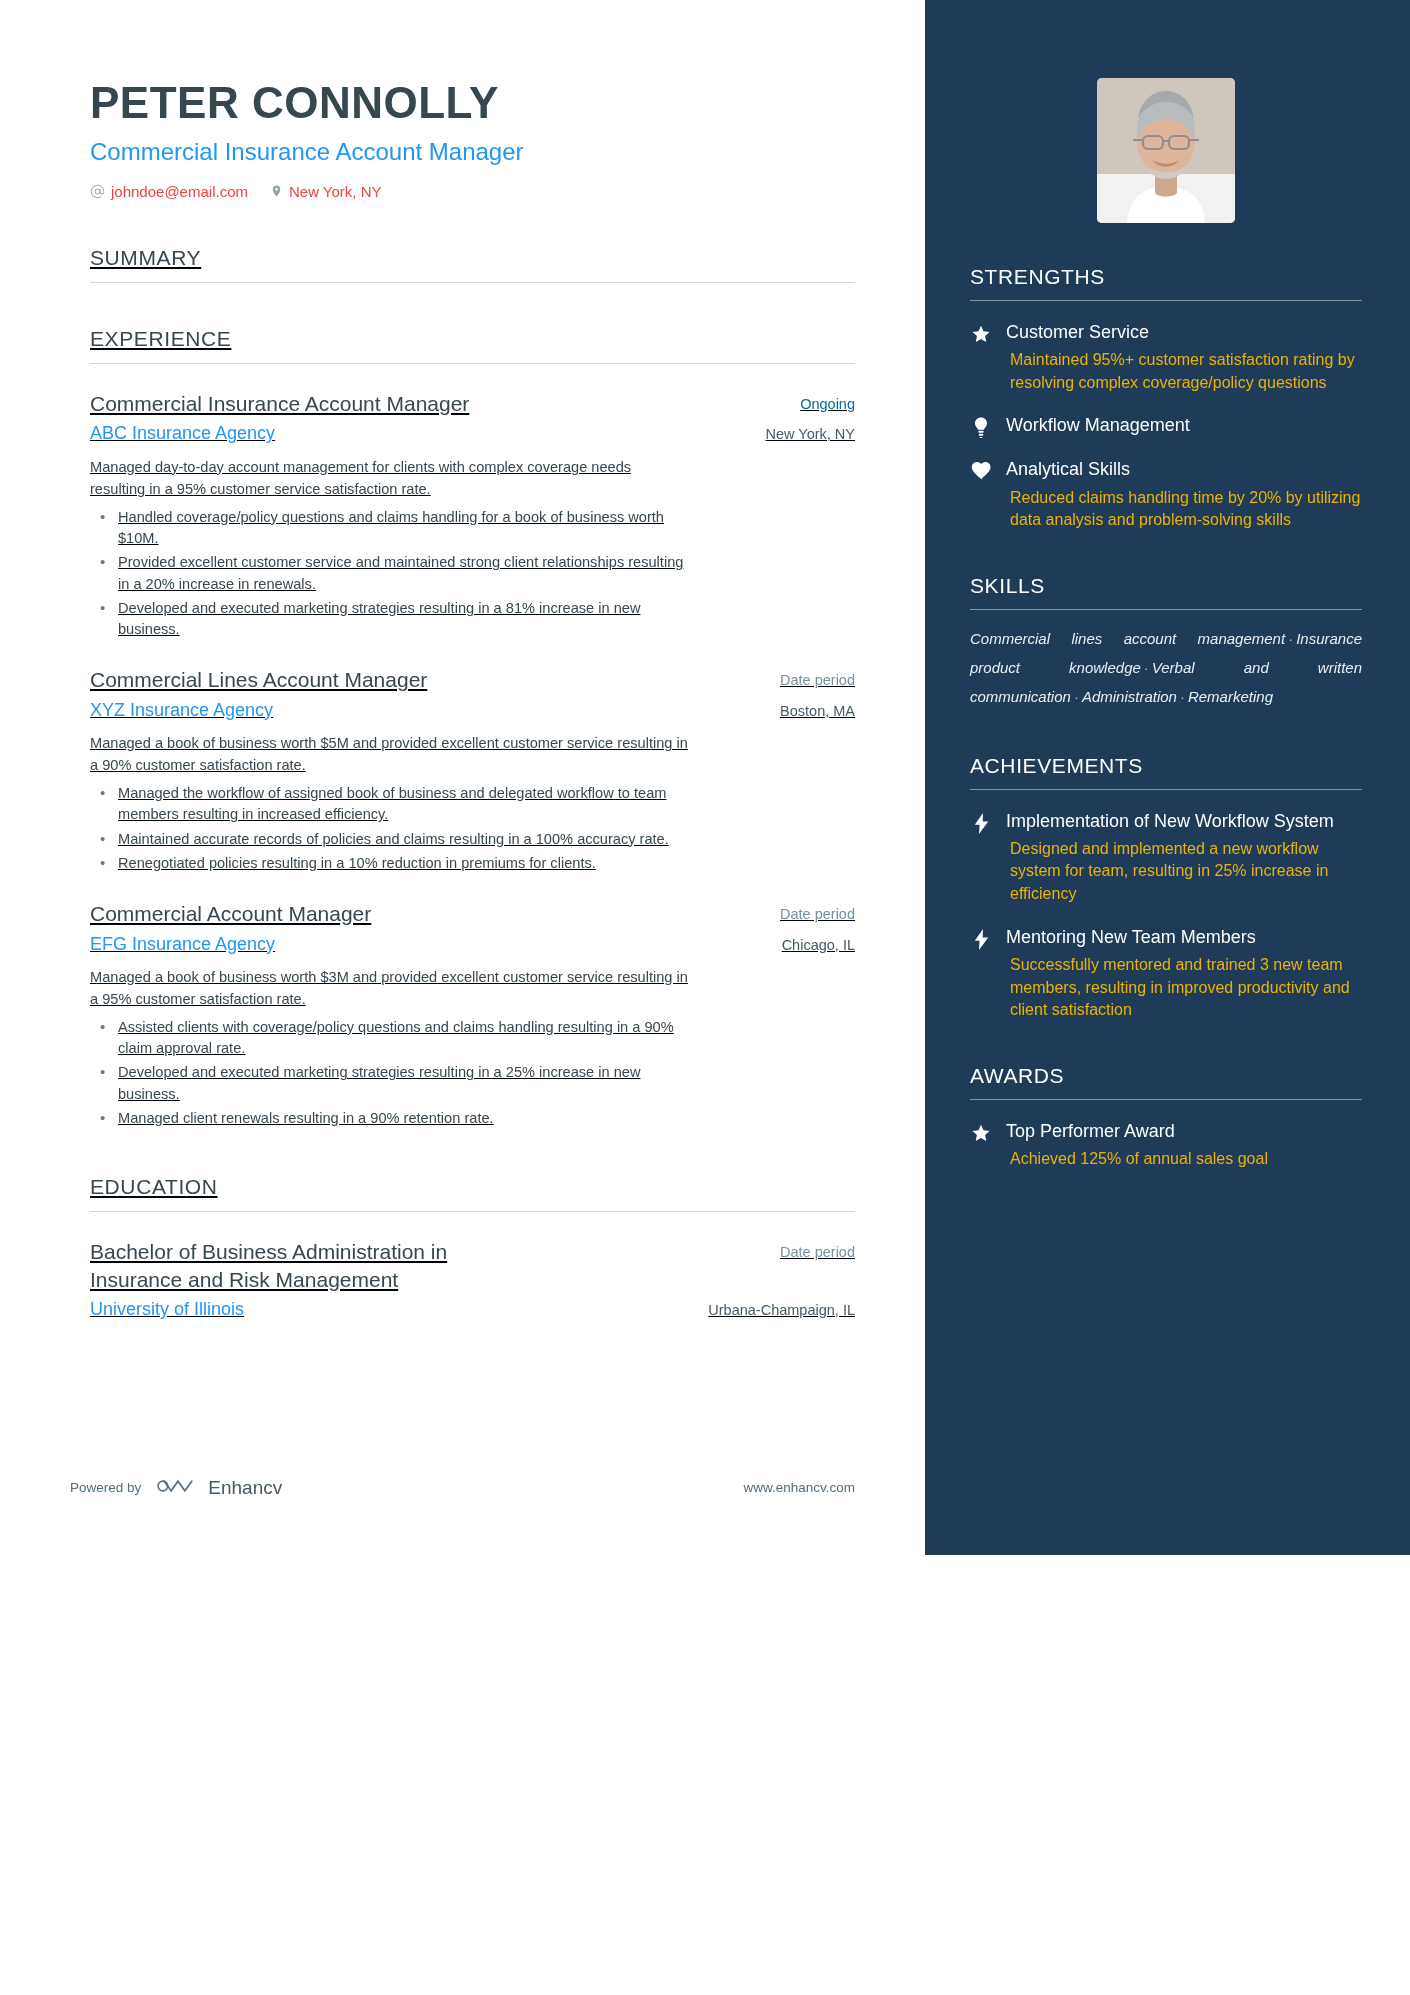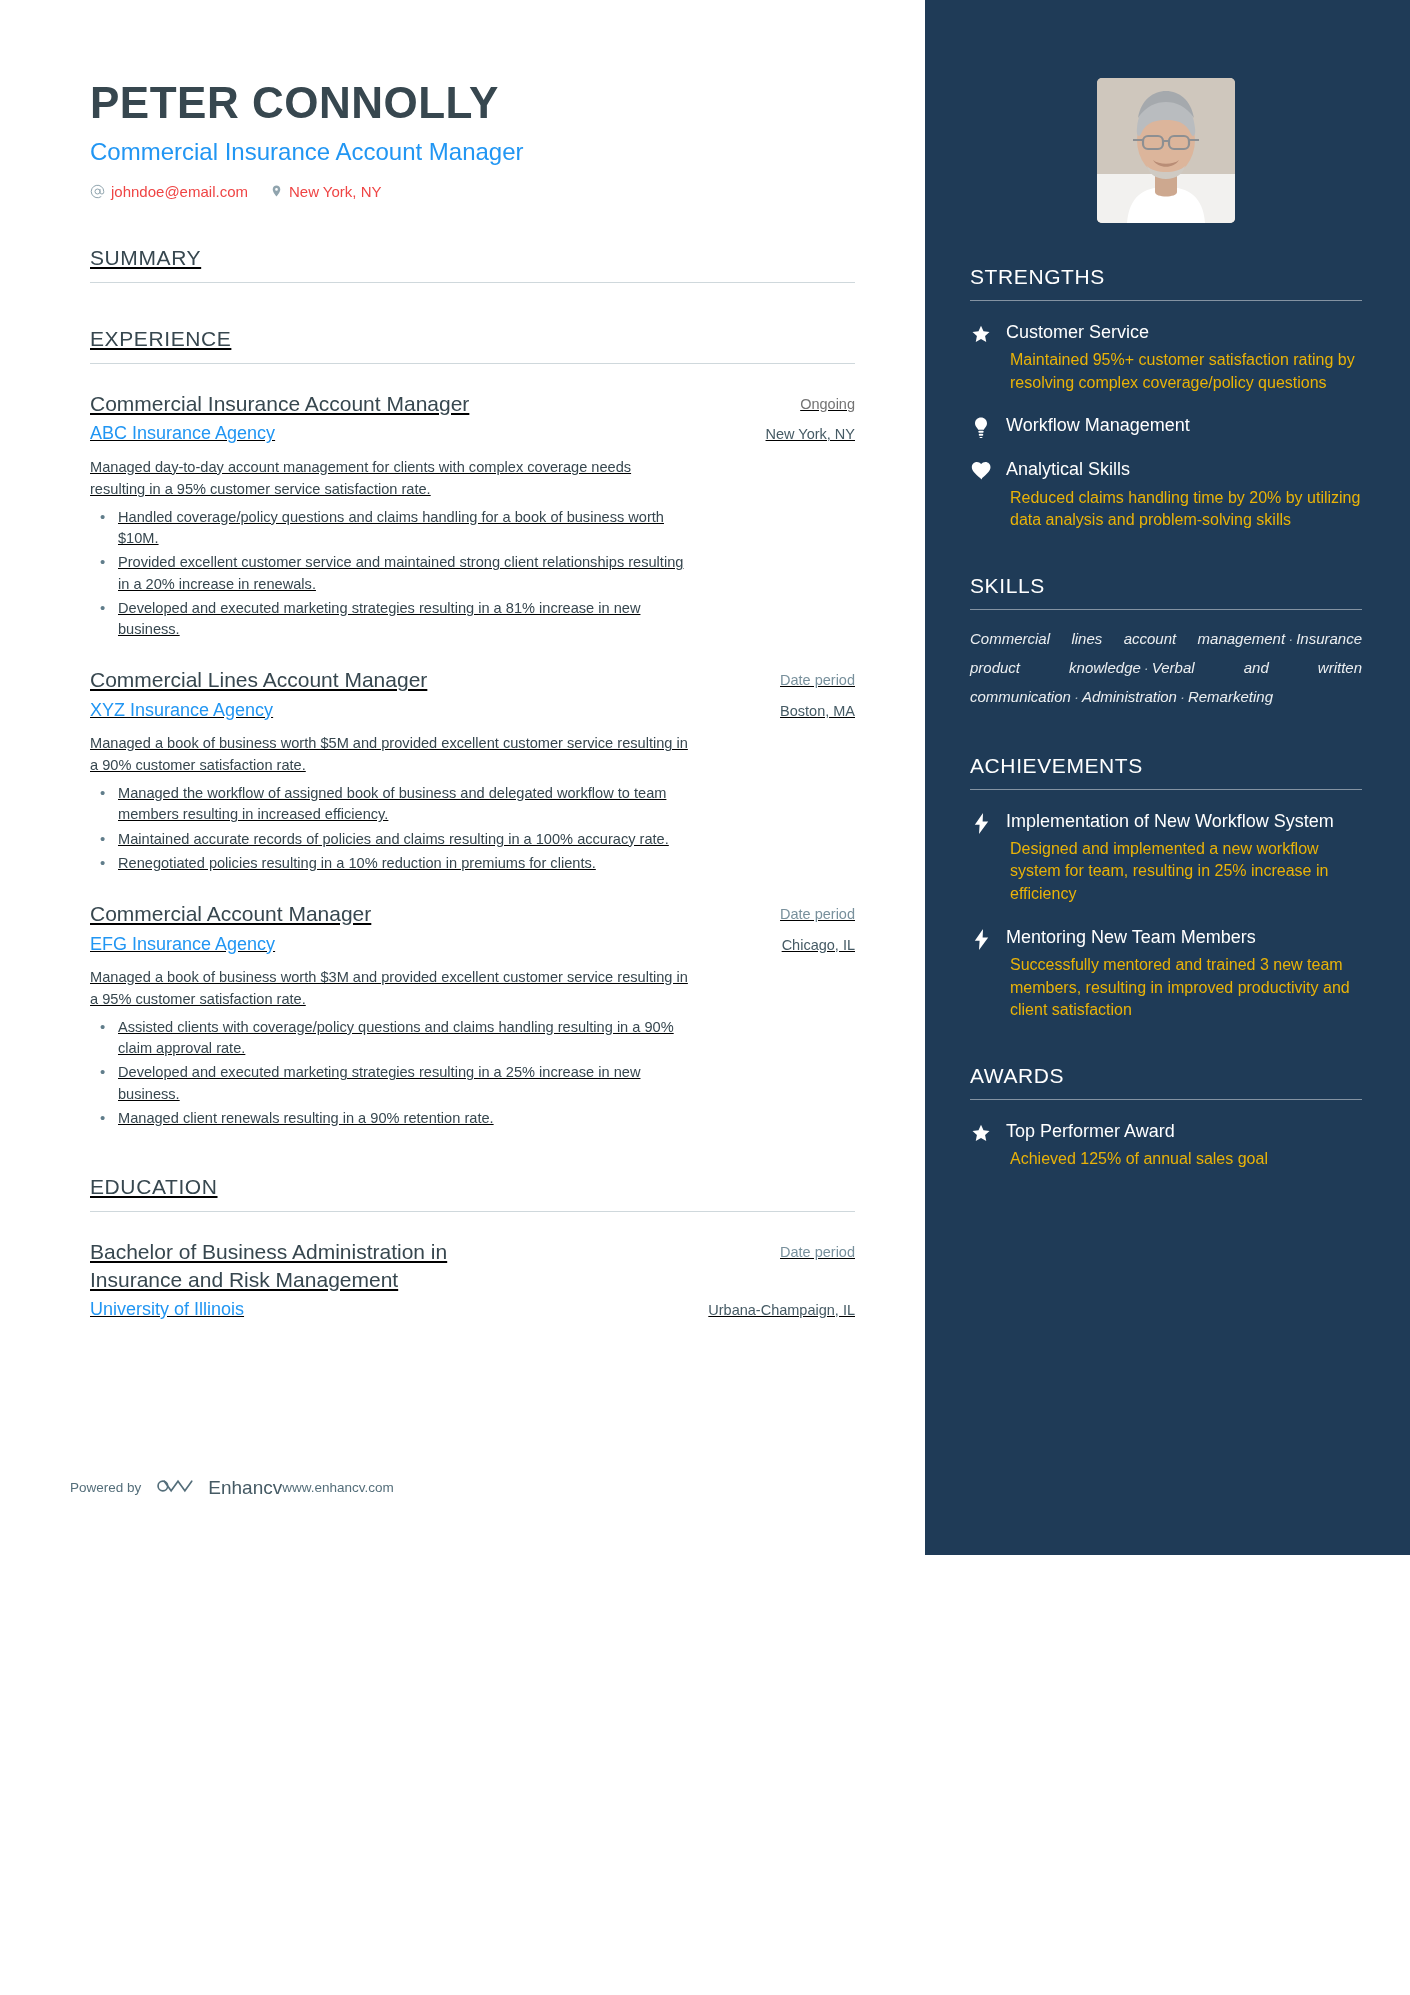--- a/index.html
+++ b/index.html
@@ -87,21 +87,21 @@
     line-height: 1.3;
     max-width: 420px;
     font-weight: normal;
   }
   .entry-date {
     font-size: 14.5px;
     color: #78909c;
     white-space: nowrap;
     padding-top: 6px;
   }
-  .entry-date.dark { color: #737373; }
+  .entry-date.dark { color: #0369a1; }
   .entry-sub {
     display: flex;
     justify-content: space-between;
     align-items: baseline;
     gap: 18px;
     margin-top: 6px;
   }
   .entry-org {
     font-size: 18px;
     color: #2196f3;
@@ -141,21 +141,21 @@
   }
 
   
   .footer {
     position: absolute;
     left: 70px;
     right: 70px;
     bottom: 55px;
     display: flex;
     align-items: center;
-    justify-content: flex-start;
+    justify-content: space-between;
     font-size: 13.5px;
     color: #546e7a;
   }
   .footer-left { display: flex; align-items: center; gap: 16px; }
   .brand { display: flex; align-items: center; gap: 9px; }
   .brand-name { font-size: 19px; color: #455a64; }
 
   
   .sidebar {
     width: 485px;

